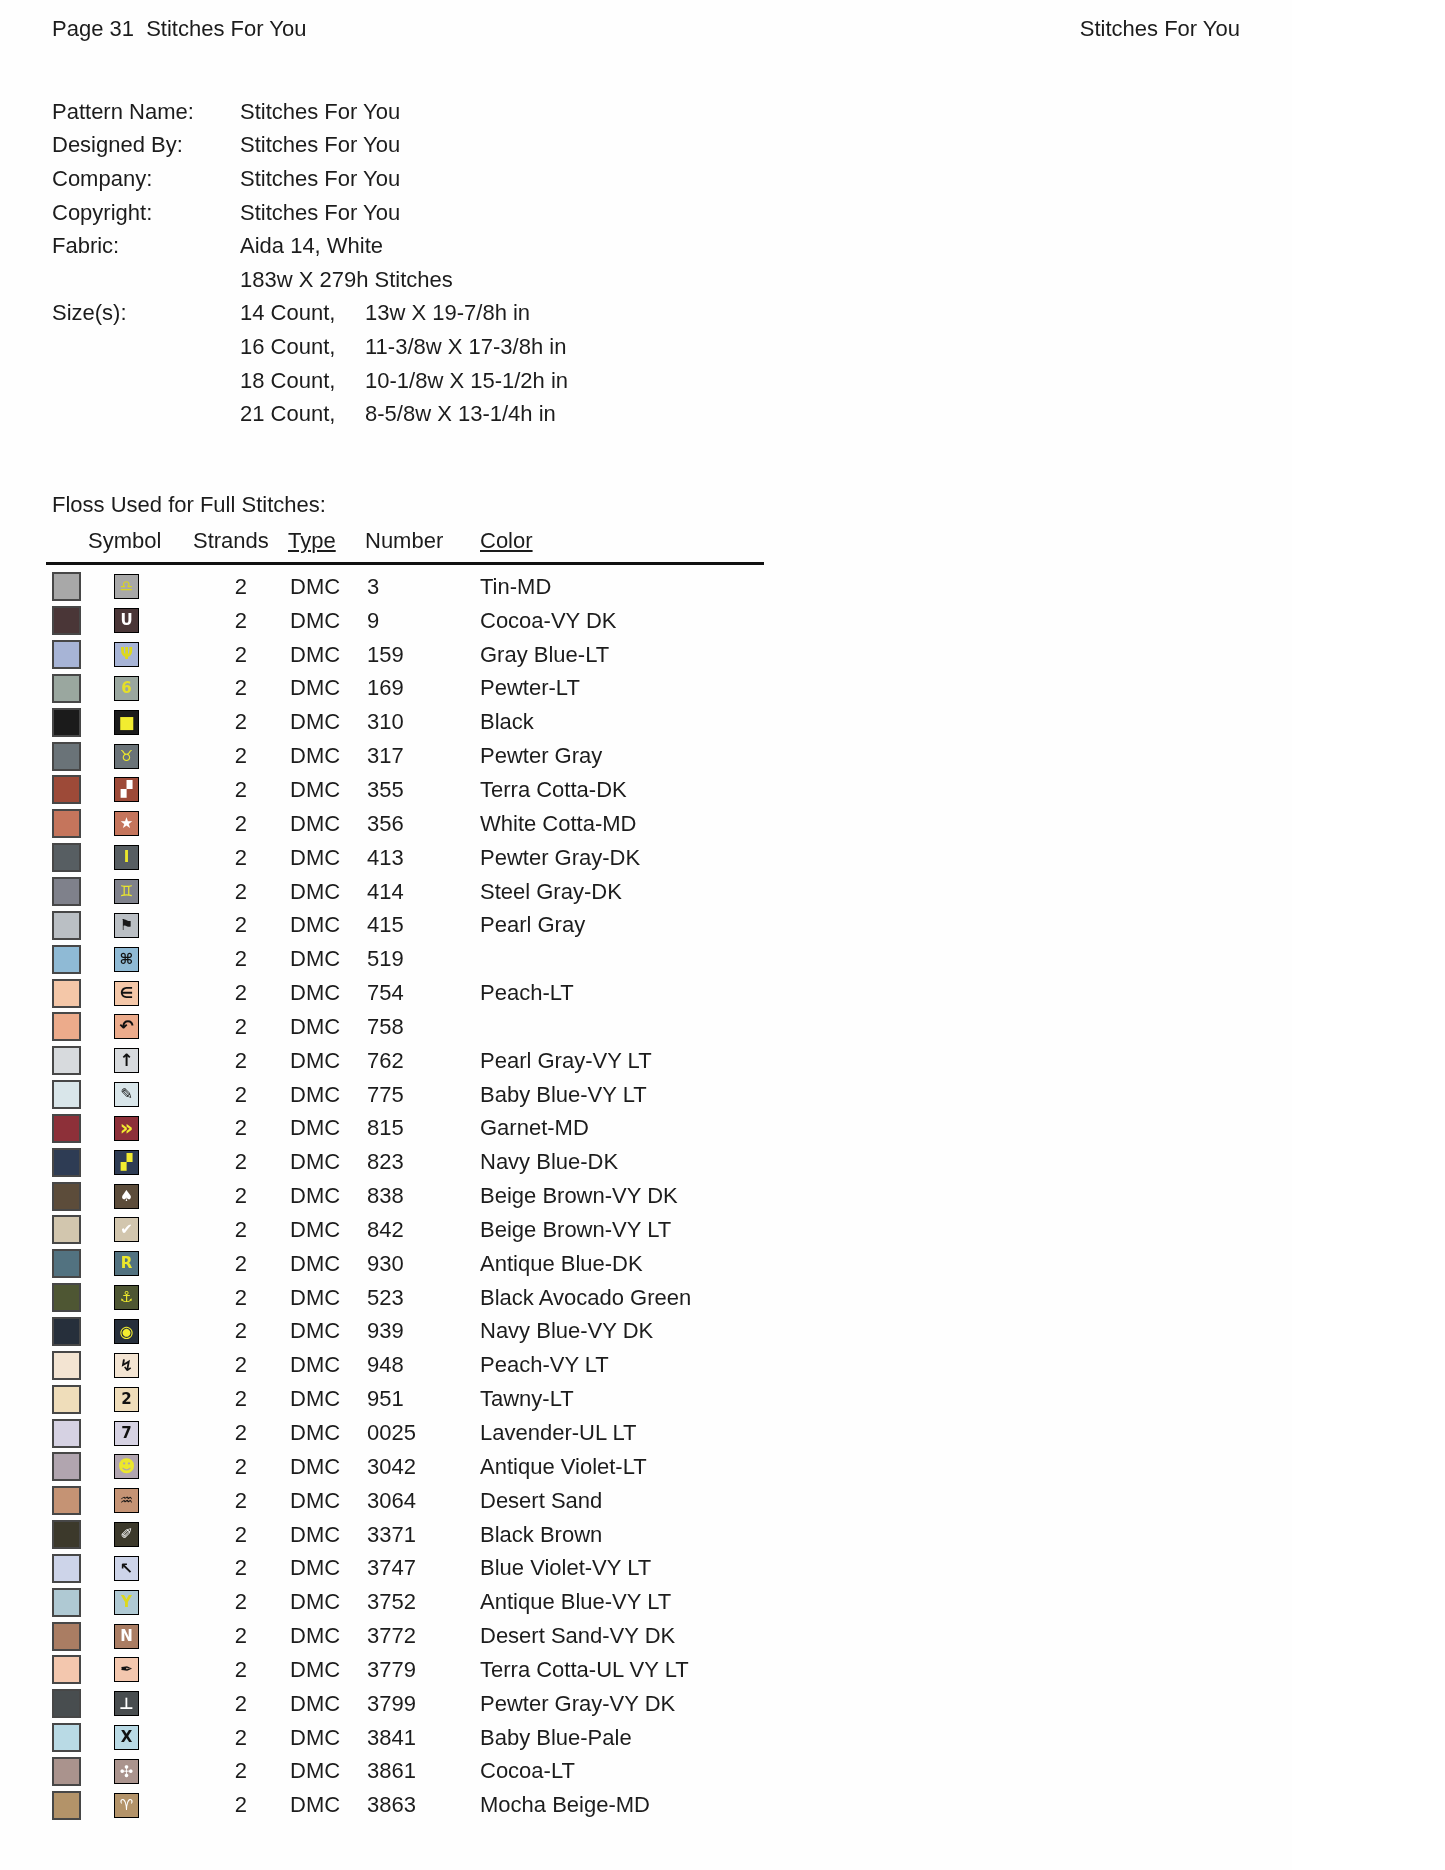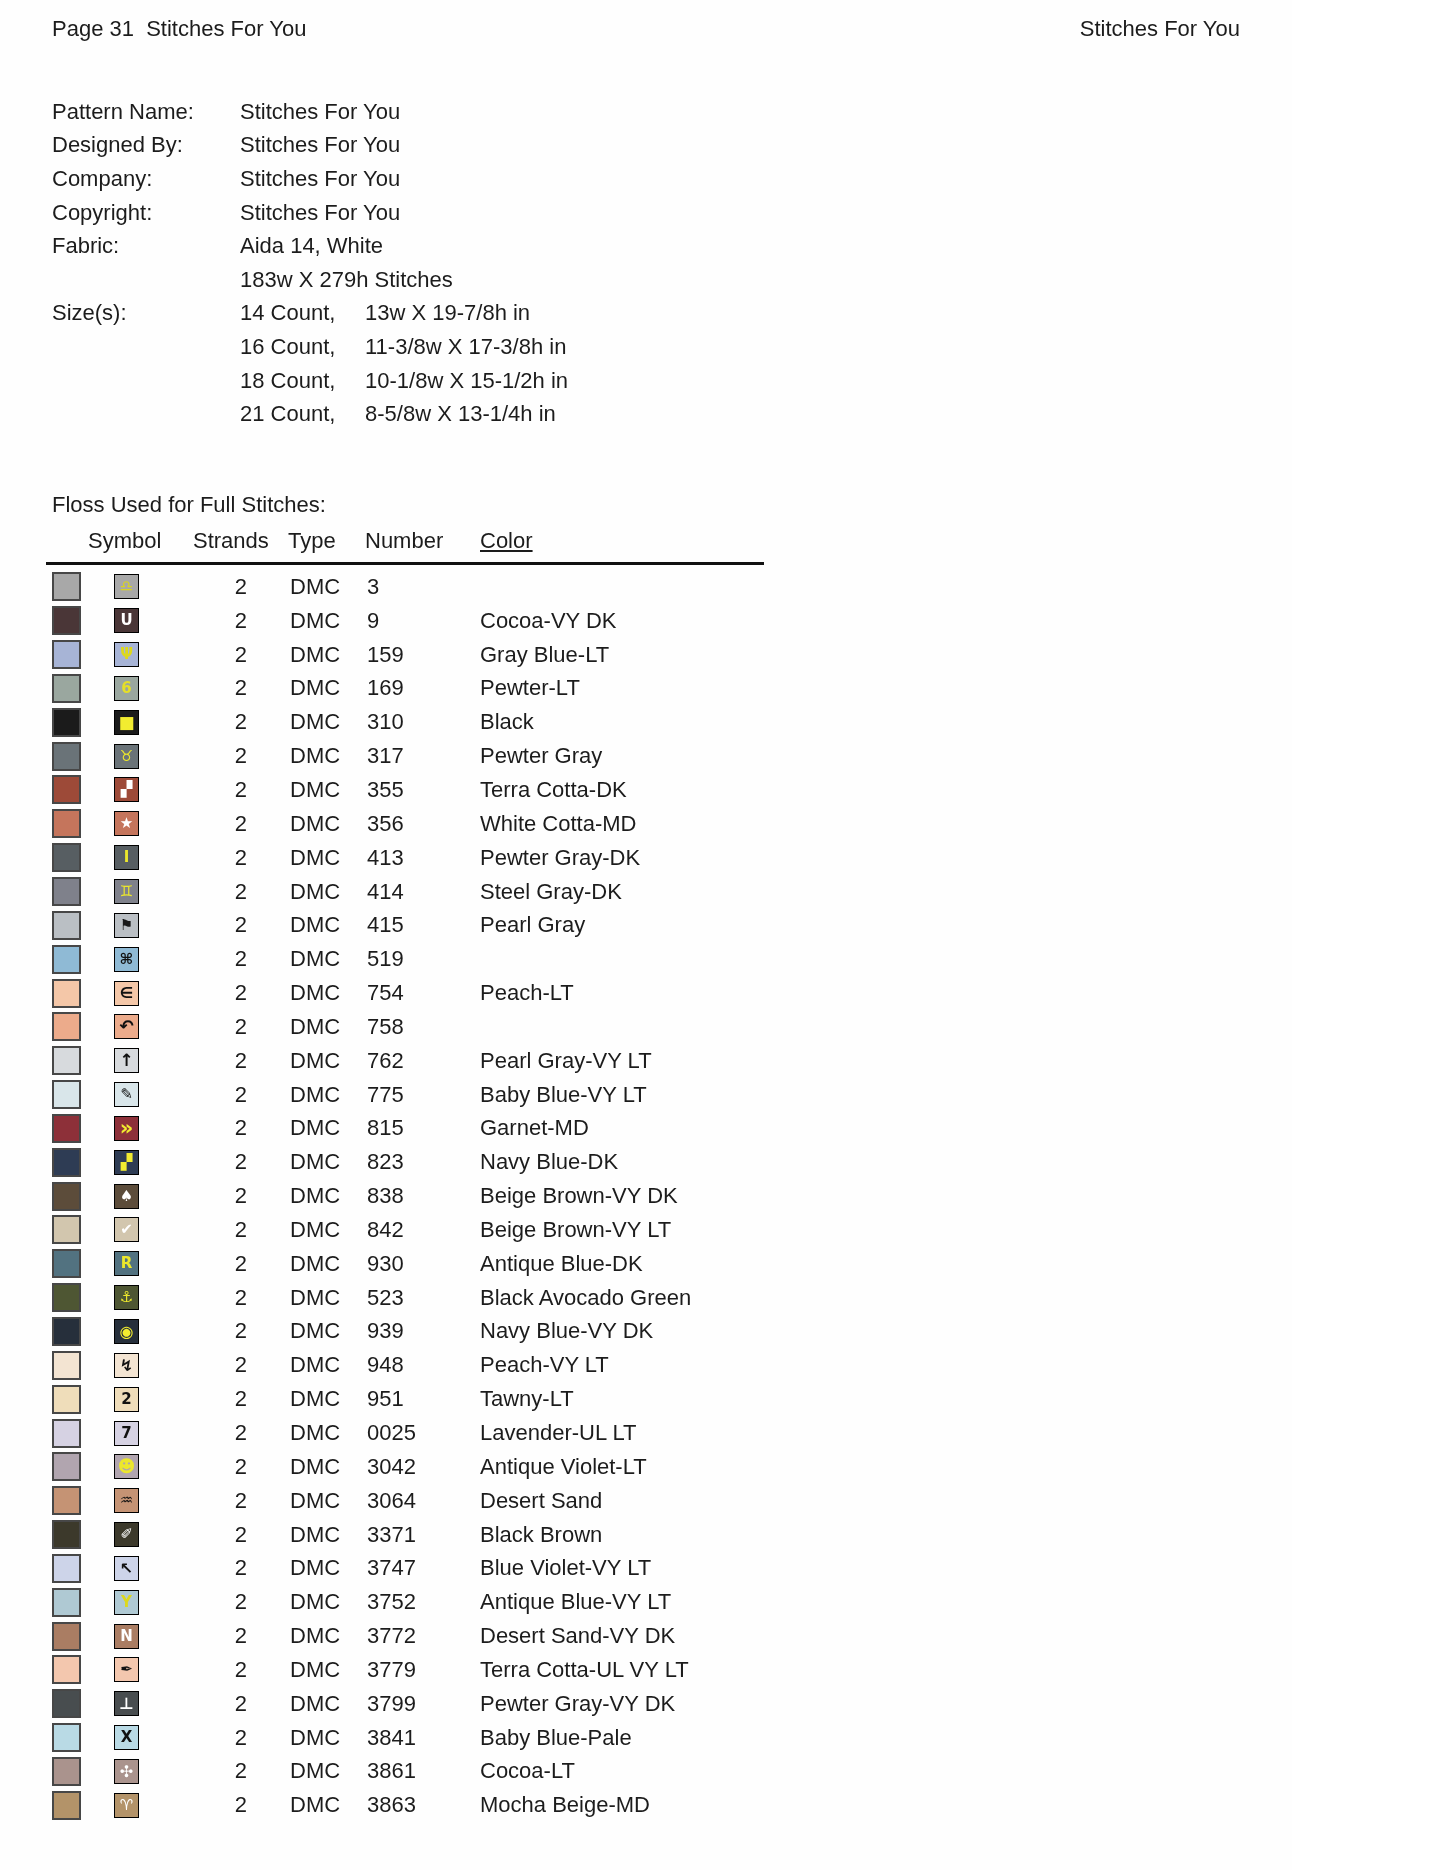--- a/index.html
+++ b/index.html
@@ -42,21 +42,21 @@
   }
   .thead{
     position:absolute;
     top:528px; left:0; right:0;
     height:30px;
     font-size:22px;
   }
   .thead span{position:absolute; top:0;}
   .th-symbol{left:88px;}
   .th-strands{left:193px;}
-  .th-type{left:288px;}
+  .th-type{left:288px;text-decoration:underline;}
   .th-number{left:365px;}
   .th-color{left:480px;text-decoration:underline;}
   .hline{
     position:absolute;
     top:562px; left:46px;
     width:718px; height:3px;
     background:#111;
   }
   .rows{
     position:absolute;
@@ -163,20 +163,21 @@
 
   <div class="hline"></div>
 
   <div class="rows" id="floss-rows">
       <div class="frow">
         <span class="swatch" style="background: rgb(168, 168, 168);"></span>
         <span class="symbox" style="background: rgb(168, 168, 168); color: rgb(216, 211, 36);">♎</span>
         <span class="c-strands">2</span>
         <span class="c-type">DMC</span>
         <span class="c-number">3</span>
+        <span class="c-color">Tin-MD</span>
       </div>
       <div class="frow">
         <span class="swatch" style="background: rgb(74, 54, 55);"></span>
         <span class="symbox" style="background: rgb(74, 54, 55); color: rgb(255, 255, 255);">U</span>
         <span class="c-strands">2</span>
         <span class="c-type">DMC</span>
         <span class="c-number">9</span>
         <span class="c-color">Cocoa-VY DK</span>
       </div>
       <div class="frow">

